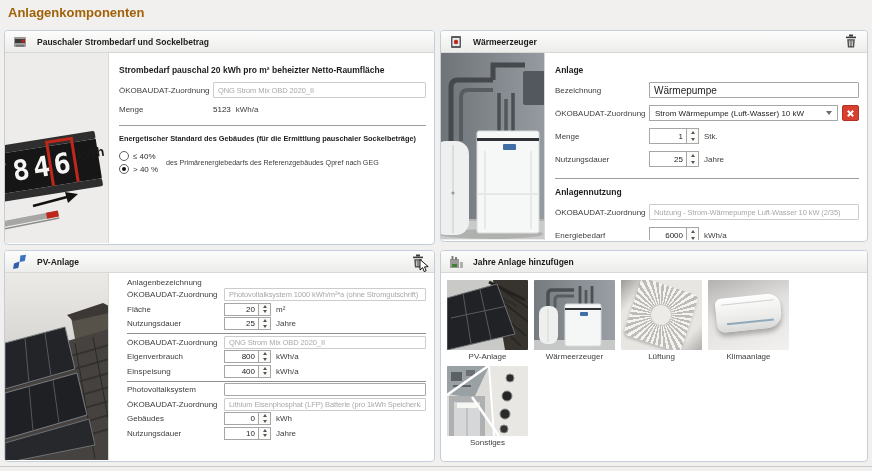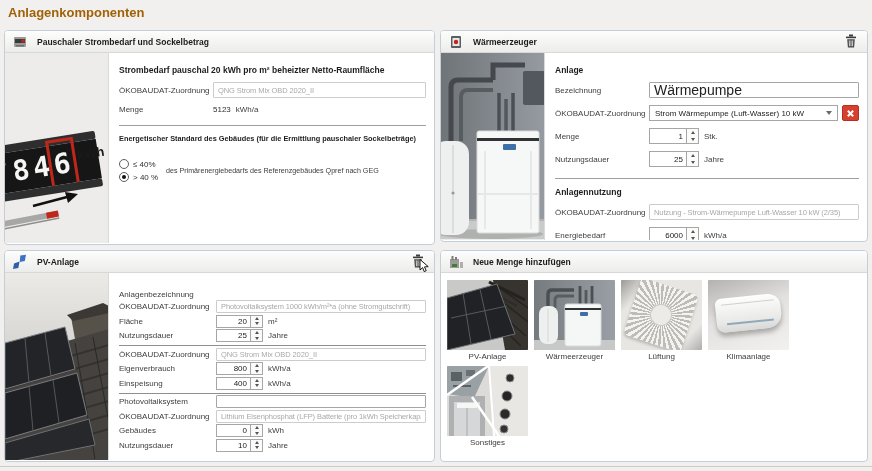--- a/index.html
+++ b/index.html
@@ -30,36 +30,36 @@
   }
   .panel-title { font-size:8.5px; font-weight:bold; color:#1c1c1c; white-space:nowrap; }
   .hicon { width:17px; height:16px; flex:0 0 auto; display:flex; align-items:center; }
   .trash-btn { margin-left:auto; width:15px; height:16px; position:relative; cursor:pointer; flex:0 0 auto; }
   .cursor-overlay { position:absolute; left:7px; top:5px; width:11px; height:14px; }
 
   .panel-body { display:flex; height:calc(100% - 23px); }
   .panel-image { width:104px; flex:0 0 auto; border-right:1px solid #d9d9d7; overflow:hidden; position:relative; background:#edecea; }
   .panel-form { flex:1; overflow:hidden; }
   .form-roomy { padding:4px 8px 4px 10px; font-size:8px; }
-  .form-tight { padding:15px 8px 3px 10px; font-size:8px; }
+  .form-tight { padding:3px 8px 3px 10px; font-size:8px;margin-left:8px; }
 
   .shead { font-weight:bold; color:#1d1d1d; font-size:8.5px; white-space:nowrap; }
   .form-roomy .shead { margin:8px 0 2px; }
   .shead.condensed { font-size:8px; transform:scaleX(.92); transform-origin:0 50%; }
 
   .row { display:flex; align-items:center; }
   .form-roomy .row { margin-top:7px; }
   .form-tight .row { margin-top:1.5px; }
   .lbl { flex:0 0 auto; color:#3d3d3d; white-space:nowrap; }
   .form-roomy .lbl { width:94px; }
   .form-tight .lbl { width:97px; }
 
   input.txt {
     flex:1; min-width:0; height:16px; border:1px solid #a6a6a6; border-radius:1px;
-    padding:0 4px; font-size:14px; font-family:inherit; color:#222; background:#fff; outline:none;
+    padding:0 4px; font-size:10px; font-family:inherit; color:#222; background:#fff; outline:none;
   }
   .form-tight input.txt { height:13px; }
   input.ghost { color:#a9a9a9; border-color:#cccccc; font-size:7.5px; letter-spacing:-0.1px; }
 
   .select {
     flex:1; min-width:0; height:16px; border:1px solid #a6a6a6; background:#fff;
     display:flex; align-items:center; padding:0 2px 0 5px; color:#222;
   }
   .select-val { flex:1; white-space:nowrap; overflow:hidden; }
   .chev-box { width:13px; display:flex; justify-content:center; align-items:center; }
@@ -81,21 +81,21 @@
   .spin-btn { flex:1; display:flex; align-items:center; justify-content:center; cursor:pointer; }
   .tri-up { width:0; height:0; border-left:2.8px solid transparent; border-right:2.8px solid transparent; border-bottom:3.4px solid #555; }
   .tri-dn { width:0; height:0; border-left:2.8px solid transparent; border-right:2.8px solid transparent; border-top:3.4px solid #555; }
   .unit { margin-left:5px; color:#3d3d3d; white-space:nowrap; }
   .static-val { color:#2e2e2e; }
 
   .divider { border-top:1px solid #9e9e9e; }
   .form-roomy .divider { margin:11px 0 2px; }
   .form-tight .divider { margin:3px 0 1px; border-color:#8f8f8f; }
 
-  .radio-block { display:flex; align-items:center; gap:8px; margin-top:13px; }
+  .radio-block { display:flex; align-items:center; gap:8px; margin-top:5px; }
   .radio-row { display:flex; align-items:center; gap:4px; margin-top:3px; color:#2e2e2e; cursor:pointer; }
   .radio { width:10px; height:10px; border:1px solid #5e5e5e; border-radius:50%; background:#fff; position:relative; flex:0 0 auto; }
   .radio.sel::after { content:""; position:absolute; inset:2px; border-radius:50%; background:#111; }
   .radio-note { font-size:7.5px; color:#3d3d3d; white-space:nowrap; padding-top:3px; transform:scaleX(.95); transform-origin:0 50%; }
 
   
   .tiles { display:flex; flex-wrap:wrap; gap:5px 6px; padding:7px 6px; }
   .tile { width:81px; cursor:pointer; }
   .tile-img { width:81px; height:70px; position:relative; overflow:hidden; background:#ddd; border-radius:1px; }
   .tile-label { text-align:center; font-size:8px; color:#3d3d3d; margin-top:2px; white-space:nowrap; }
@@ -498,21 +498,21 @@
   <header class="panel-header">
     <span class="hicon">
       <svg viewBox="0 0 16 16" width="16" height="16">
           <rect x="2" y="5" width="9" height="9" fill="#9b9b99"></rect>
           <rect x="3.5" y="2" width="2" height="4" fill="#7c7c7a"></rect>
           <rect x="7" y="3" width="2" height="3" fill="#7c7c7a"></rect>
           <rect x="4" y="10" width="5" height="3" fill="#3f7d3a"></rect>
           <rect x="12" y="8" width="3" height="6" fill="#b0b0ae"></rect>
         </svg>
     </span>
-    <span class="panel-title">Neue Menge hinzufügen</span>
+    <span class="panel-title">Jahre Anlage hinzufügen</span>
   </header>
   <div class="tiles">
 
     <div class="tile">
       <div class="tile-img">
         <svg viewBox="0 0 81 70" width="81" height="70">
           <rect width="81" height="70" fill="#c9c9c7"></rect>
           <polygon points="46,0 81,0 81,70 58,70" fill="#37342f"></polygon>
           <g stroke="#262421" stroke-width="1.5">
               <line x1="50" y1="6" x2="81" y2="28"></line>

